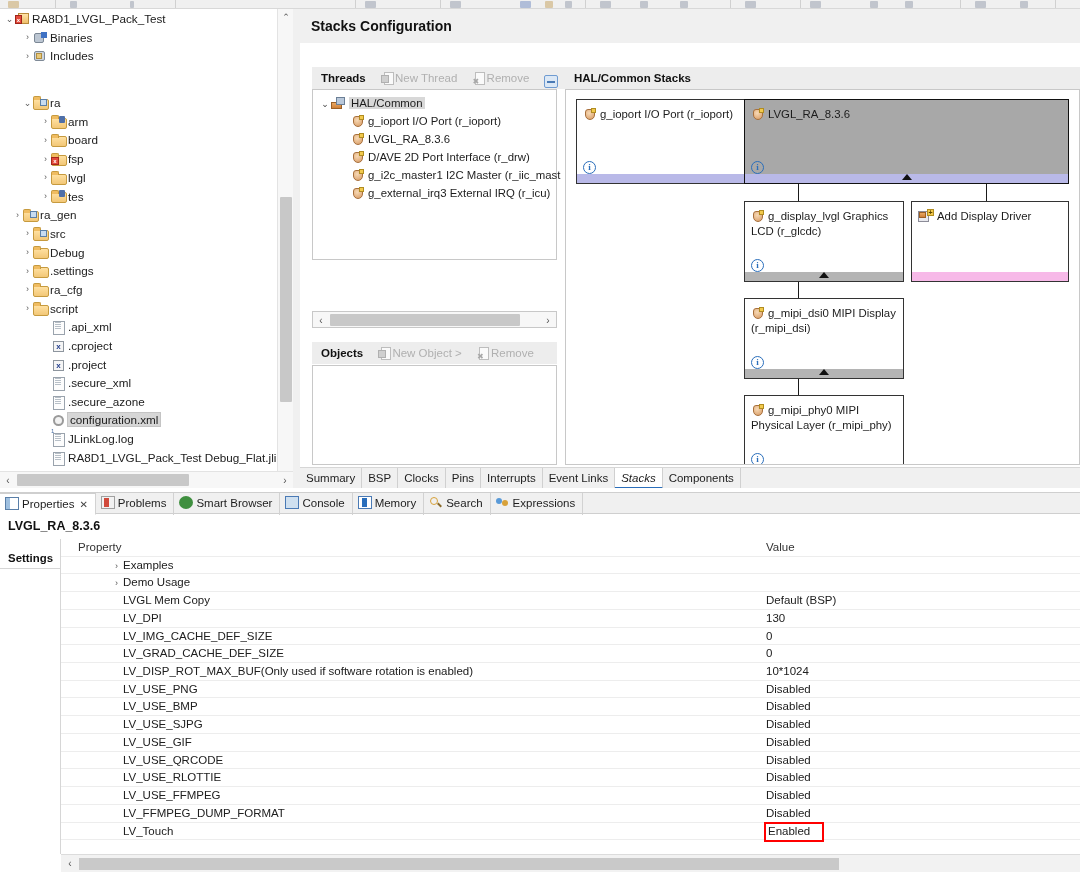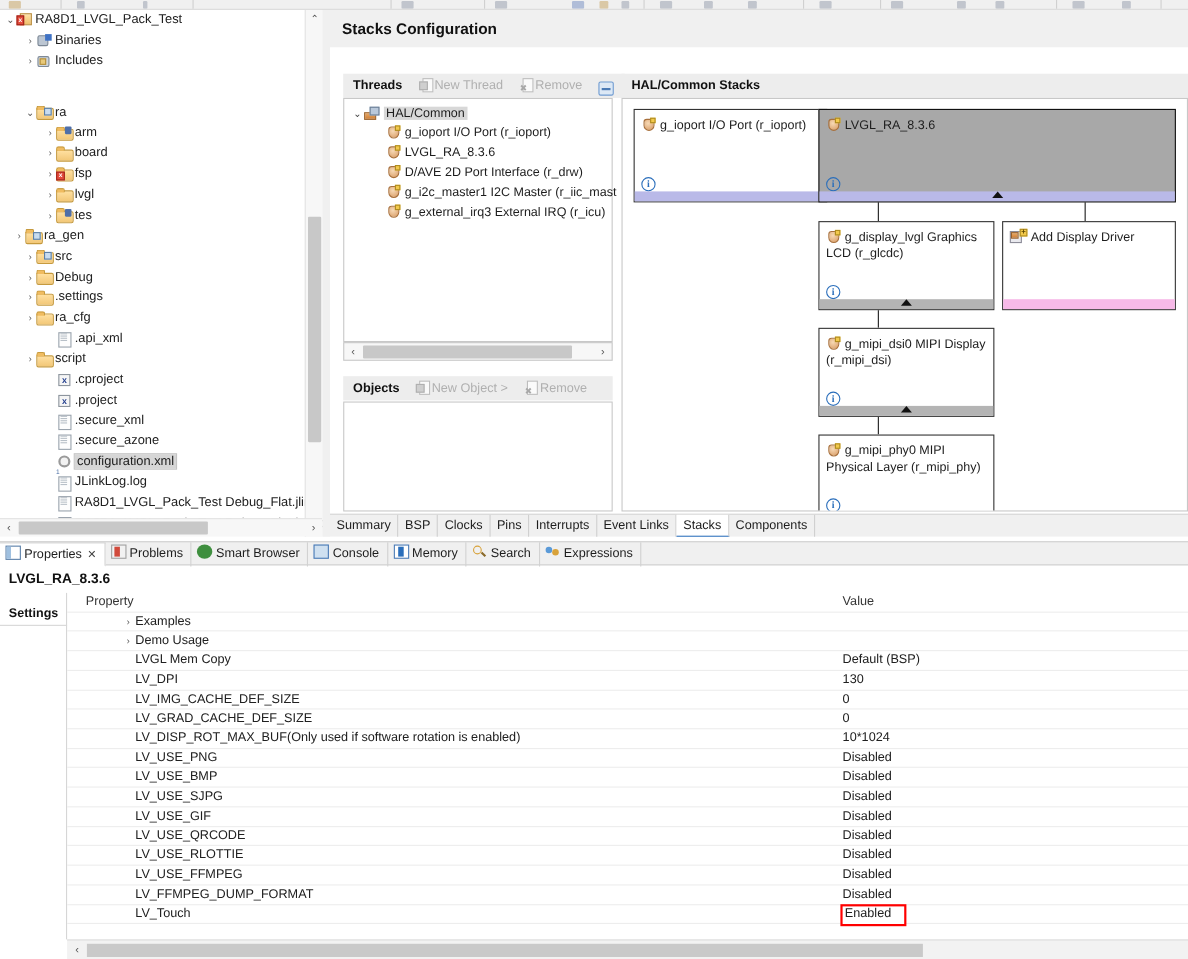--- a/index.html
+++ b/index.html
@@ -288,21 +288,21 @@
   .editor-tabs {
     position: absolute; left: 0; bottom: 0; width: 780px; height: 21px;
     background: #f0f0f0; border-top: 1px solid #d6d6d6;
     white-space: nowrap;
   }
   .etab {
     display: inline-block; height: 21px; line-height: 20px;
     padding: 0 6px; font-size: 11.5px; color: #1d1d1d;
     border-right: 1px solid #d0d0d0;
   }
-  .etab.active { background: #fff; border-bottom: 2px solid #2a6ebb; }
+  .etab.active { background: #fff; border-bottom: 2px solid #2a6ebb; font-style: italic; }
 
   
   .bottom {
     position: absolute; left: 0; top: 492px; width: 1080px; height: 380px;
     background: #fff;
   }
   .view-tabs {
     position: absolute; left: 0; top: 0; width: 1080px; height: 22px;
     background: #f0f0f0; border-top: 1px solid #cfcfcf; border-bottom: 1px solid #cfcfcf;
     white-space: nowrap;
@@ -406,22 +406,22 @@
         <div class="trow" style="padding-left: 40px;"><span class="arw">›</span><span class="ico folder folder-pin"><span class="badge"></span></span><span class="lbl">arm</span></div>
         <div class="trow" style="padding-left: 40px;"><span class="arw">›</span><span class="ico folder"></span><span class="lbl">board</span></div>
         <div class="trow" style="padding-left: 40px;"><span class="arw">›</span><span class="ico folder folder-red"><span class="badge">x</span></span><span class="lbl">fsp</span></div>
         <div class="trow" style="padding-left: 40px;"><span class="arw">›</span><span class="ico folder"></span><span class="lbl">lvgl</span></div>
         <div class="trow" style="padding-left: 40px;"><span class="arw">›</span><span class="ico folder folder-pin"><span class="badge"></span></span><span class="lbl">tes</span></div>
         <div class="trow" style="padding-left: 12px;"><span class="arw">›</span><span class="ico folder folder-src"><span class="badge"></span></span><span class="lbl">ra_gen</span></div>
         <div class="trow" style="padding-left: 22px;"><span class="arw">›</span><span class="ico folder folder-src"><span class="badge"></span></span><span class="lbl">src</span></div>
         <div class="trow" style="padding-left: 22px;"><span class="arw">›</span><span class="ico folder"></span><span class="lbl">Debug</span></div>
         <div class="trow" style="padding-left: 22px;"><span class="arw">›</span><span class="ico folder"></span><span class="lbl">.settings</span></div>
         <div class="trow" style="padding-left: 22px;"><span class="arw">›</span><span class="ico folder"></span><span class="lbl">ra_cfg</span></div>
+        <div class="trow" style="padding-left: 22px;"><span class="arw">›</span><span class="ico folder"></span><span class="lbl">script</span></div>
         <div class="trow" style="padding-left: 40px;"><span class="arw"></span><span class="ico file"></span><span class="lbl">.api_xml</span></div>
-        <div class="trow" style="padding-left: 22px;"><span class="arw">›</span><span class="ico folder"></span><span class="lbl">script</span></div>
         <div class="trow" style="padding-left: 40px;"><span class="arw"></span><span class="ico xfile"><span class="xb">x</span></span><span class="lbl">.cproject</span></div>
         <div class="trow" style="padding-left: 40px;"><span class="arw"></span><span class="ico xfile"><span class="xb">x</span></span><span class="lbl">.project</span></div>
         <div class="trow" style="padding-left: 40px;"><span class="arw"></span><span class="ico file"></span><span class="lbl">.secure_xml</span></div>
         <div class="trow" style="padding-left: 40px;"><span class="arw"></span><span class="ico file"></span><span class="lbl">.secure_azone</span></div>
         <div class="trow sel" style="padding-left: 40px;"><span class="arw"></span><span class="ico gear"><span class="g1"></span><span class="g2">1</span></span><span class="lbl">configuration.xml</span></div>
         <div class="trow" style="padding-left: 40px;"><span class="arw"></span><span class="ico file"></span><span class="lbl">JLinkLog.log</span></div>
         <div class="trow" style="padding-left: 40px;"><span class="arw"></span><span class="ico file"></span><span class="lbl">RA8D1_LVGL_Pack_Test Debug_Flat.jlink</span></div>
         <div class="trow" style="padding-left: 40px;"><span class="arw"></span><span class="ico file"></span><span class="lbl">RA8D1_LVGL_Pack_Test Debug_Flat.launch</span></div>
       </div>
     <div class="vscroll">
@@ -446,21 +446,21 @@
       <span class="hdr-btn">
         <span class="hdr-ic newdoc"></span><span>New Thread</span>
       </span>
       <span class="hdr-btn">
         <span class="hdr-ic removedoc"></span><span>Remove</span>
       </span>
       <span class="hdr-btn" style="float:right;margin-right:8px;margin-top:4px;">
         <span class="hdr-ic collapse"></span>
       </span>
     </div>
-    <div class="panel-box" style="left:12px; top:80px; width:245px; height:222px;">
+    <div class="panel-box" style="left:12px; top:80px; width:245px; height:171px;">
       <div id="threads-tree" style="padding-top:4px;">
           <div class="ttree-row selnode" style="padding-left: 6px;"><span class="arw">⌄</span><span class="hal-ic"><span class="c1"></span><span class="c2"></span></span><span class="lbl">HAL/Common</span></div>
           <div class="ttree-row" style="padding-left: 26px;"><span class="arw"></span><span class="mod-ic"><span class="sh"></span><span class="dot"></span></span><span class="lbl">g_ioport I/O Port (r_ioport)</span></div>
           <div class="ttree-row" style="padding-left: 26px;"><span class="arw"></span><span class="mod-ic"><span class="sh"></span><span class="dot"></span></span><span class="lbl">LVGL_RA_8.3.6</span></div>
           <div class="ttree-row" style="padding-left: 26px;"><span class="arw"></span><span class="mod-ic"><span class="sh"></span><span class="dot"></span></span><span class="lbl">D/AVE 2D Port Interface (r_drw)</span></div>
           <div class="ttree-row" style="padding-left: 26px;"><span class="arw"></span><span class="mod-ic"><span class="sh"></span><span class="dot"></span></span><span class="lbl">g_i2c_master1 I2C Master (r_iic_mast</span></div>
           <div class="ttree-row" style="padding-left: 26px;"><span class="arw"></span><span class="mod-ic"><span class="sh"></span><span class="dot"></span></span><span class="lbl">g_external_irq3 External IRQ (r_icu)</span></div>
         </div>
     </div>
     <div class="hscroll" style="left:12px; top:302px; width:245px; height:17px; position:absolute; border:1px solid #c8c8c8;">

